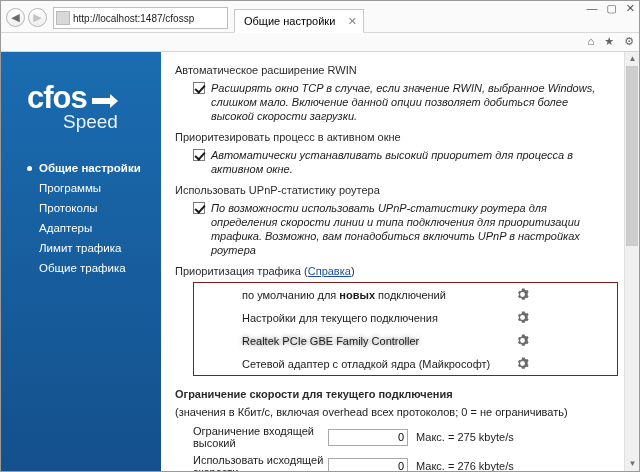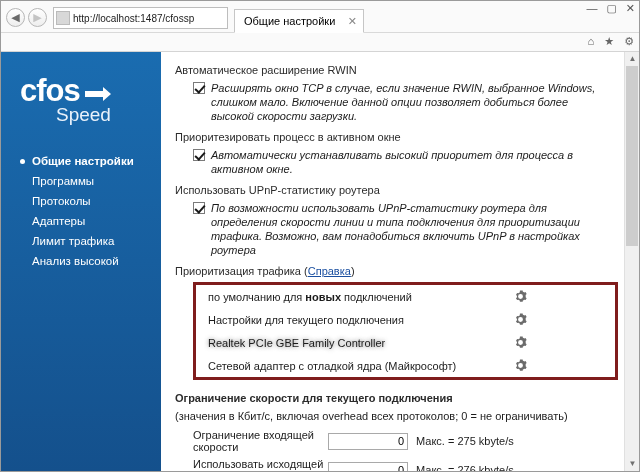--- a/index.html
+++ b/index.html
@@ -120,21 +120,21 @@
     flex: 1;
     display: flex;
     overflow: hidden;
     position: relative;
   }
   .sidebar {
     width: 160px;
     background: #1565a8;
     background: linear-gradient(180deg, #1a6cb0 0%, #14508c 100%);
     color: #fff;
-    padding: 5px;
+    padding: 12px;
     flex: none;
     position: relative;
   }
   .logo {
     padding: 18px 0 0 14px;
     height: 86px;
   }
   .logo-cfos {
     font-size: 31px;
     font-weight: bold;
@@ -218,23 +218,24 @@
   .chk-label {
     font-size: 11px;
     line-height: 14px;
     color: #1c1c1c;
     max-width: 400px;
     font-style: italic;
   }
   .link { color: #1a4fa0; text-decoration: underline; }
   .priolist {
     margin: 5px 0 0 18px;
-    border: 3px solid #7f1d1d;
+    border: 1px solid #7f1d1d;
     background: #fff;
     width: 425px;
+    padding-left: 36px;
   }
   .prio-row {
     display: flex;
     align-items: center;
     justify-content: space-between;
     padding: 5px 10px 5px 12px;
     font-size: 11px;
   }
   .prio-row .lbl { color: #1c1c1c; }
   .prio-row .lbl b { font-weight: bold; }
@@ -360,21 +361,21 @@
         <div class="nav-item">
           <span>Протоколы</span>
         </div>
         <div class="nav-item">
           <span>Адаптеры</span>
         </div>
         <div class="nav-item">
           <span>Лимит трафика</span>
         </div>
         <div class="nav-item">
-          <span>Анализ высокой</span>
+          <span>Общие трафика</span>
         </div>
       </div>
     </div>
 
     <div class="content">
 
       <div class="section-title">Автоматическое расширение RWIN</div>
       <div class="chk-row">
         <div class="chkbox checked"></div>
         <div class="chk-label">Расширять окно TCP в случае, если значение RWIN, выбранное Windows, слишком мало. Включение данной опции позволяет добиться более высокой скорости загрузки.</div>
@@ -435,21 +436,21 @@
               </svg>
           </span>
         </div>
 
       </div>
 
       <div class="section-title" style="margin-top:12px;font-weight:bold;">Ограничение скорости для текущего подключения</div>
       <div class="limit-note">(значения в Кбит/с, включая overhead всех протоколов; 0 = не ограничивать)</div>
 
       <div class="field-row">
-        <span class="fl">Ограничение входящей скорости</span>
+        <span class="fl">Ограничение входящей высокий</span>
         <input class="num-input" type="text" value="0" style="">
         <span class="max-note">Макс. = 275 kbyte/s</span>
       </div>
 
       <div class="field-row">
         <span class="fl">Использовать исходящей скорости</span>
         <input class="num-input" type="text" value="0" style="">
         <span class="max-note">Макс. = 276 kbyte/s</span>
       </div>
 

